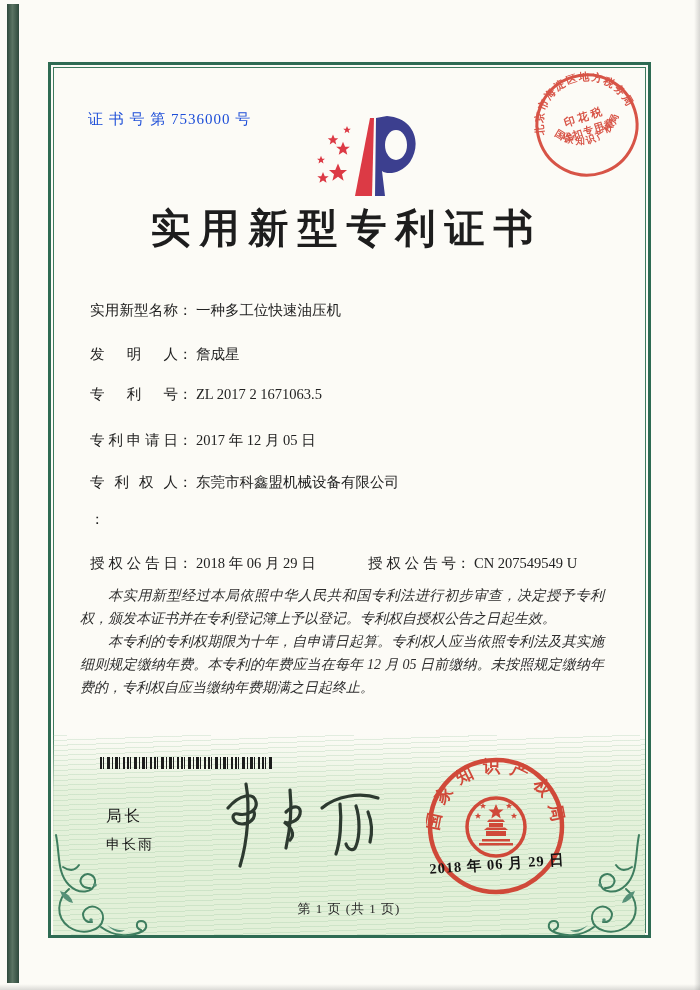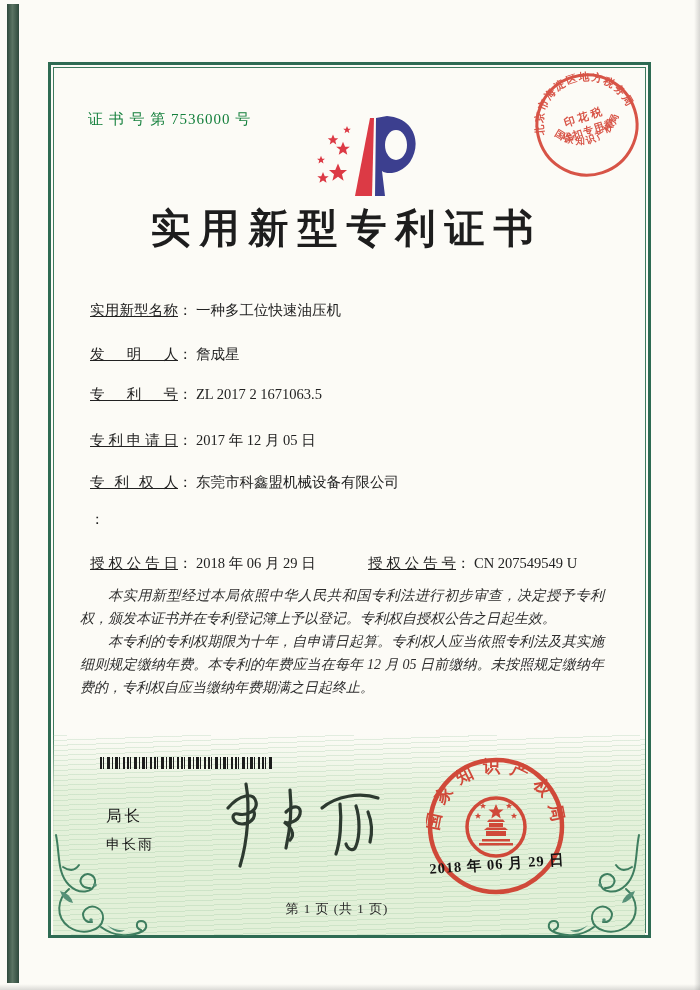--- a/index.html
+++ b/index.html
@@ -7,47 +7,47 @@
   .page{position:relative;width:700px;height:990px;background:#fcfbf6;overflow:hidden;}
   .edge-r{position:absolute;right:0;top:0;width:6px;height:100%;background:linear-gradient(to right,rgba(0,0,0,0),rgba(120,120,120,.28));}
   .edge-b{position:absolute;left:0;bottom:0;width:100%;height:6px;background:linear-gradient(to bottom,rgba(0,0,0,0),rgba(120,120,120,.25));}
   .spine{position:absolute;left:7px;top:4px;width:12px;height:979px;background:linear-gradient(90deg,#2e493c,#5b7463 45%,#2e493c);}
   .frame{position:absolute;left:48px;top:62px;width:597px;height:870px;border:3px solid #2e6b53;}
   .frame-inner{position:absolute;left:2px;top:2px;right:2px;bottom:2px;border:1px solid #3d7a5f;}
   .green-band{position:absolute;left:53px;top:735px;width:592px;height:200px;z-index:1;
     background:
       repeating-linear-gradient(178deg, rgba(130,185,140,.22) 0 1px, rgba(0,0,0,0) 1px 5px),
       linear-gradient(to bottom, rgba(226,240,216,0) 0, rgba(226,240,216,.85) 55px, #e2f0d8 120px);}
-  .cert-no{position:absolute;left:88px;top:110px;font-size:15px;letter-spacing:1px;color:#15803d;z-index:3;}
+  .cert-no{position:absolute;left:88px;top:110px;font-size:15px;letter-spacing:1px;color:#1d4ed8;z-index:3;}
   .logo{position:absolute;left:288px;top:112px;z-index:3;}
   .tax-stamp{position:absolute;left:534px;top:72px;width:106px;height:106px;transform:rotate(-18deg);opacity:.93;z-index:3;}
   .title{position:absolute;left:48px;top:201px;width:597px;text-align:center;font-size:40px;font-weight:700;letter-spacing:9px;color:#1d1d1d;z-index:3;}
   .frow{position:absolute;left:90px;display:flex;font-size:14.5px;color:#222;z-index:3;line-height:21px;}
-  .flabel{width:88px;text-align:justify;text-align-last:justify;flex:0 0 88px;text-decoration:underline;}
+  .flabel{width:88px;text-align:justify;text-align-last:justify;flex:0 0 88px;}
   .fcolon{width:14px;flex:0 0 14px;}
   .fvalue{margin-left:4px;font-family:Liberation Serif, serif;}
   .addr .fvalue{width:405px;}
   .grant2{position:absolute;left:368px;top:0;display:flex;}
   .paras{position:absolute;left:80px;top:584px;width:524px;z-index:2;font-size:14px;line-height:23px;color:#2d2d2d;font-style:italic;text-align:justify;}
   .paras p{margin:0;text-indent:2em;}
   .barcode{position:absolute;left:100px;top:757px;width:172px;height:12px;z-index:3;
     background:repeating-linear-gradient(90deg,
       #1c1c1c 0 2px, rgba(0,0,0,0) 2px 3px,
       #1c1c1c 3px 4px, rgba(0,0,0,0) 4px 7px,
       #1c1c1c 7px 10px, rgba(0,0,0,0) 10px 12px,
       #1c1c1c 12px 13px, rgba(0,0,0,0) 13px 15px,
       #1c1c1c 15px 18px, rgba(0,0,0,0) 18px 19px,
       #1c1c1c 19px 20px, rgba(0,0,0,0) 20px 23px,
       #1c1c1c 23px 25px, rgba(0,0,0,0) 25px 27px);}
   .sig-title{position:absolute;left:106px;top:806px;font-size:15.5px;color:#161616;font-family:"Liberation Sans","DejaVu Sans",sans-serif;letter-spacing:3px;z-index:3;}
   .sig-name{position:absolute;left:106px;top:836px;font-size:14px;color:#161616;font-family:"Liberation Sans","DejaVu Sans",sans-serif;letter-spacing:2px;z-index:3;}
   .signature{position:absolute;left:190px;top:778px;z-index:3;}
   .agency-seal{position:absolute;left:426px;top:756px;z-index:4;opacity:.92;}
   .seal-date{position:absolute;left:412px;top:855px;width:170px;text-align:center;transform:rotate(-4deg);font-size:14.5px;font-weight:600;letter-spacing:1px;color:#141414;z-index:6;}
-  .footer{position:absolute;left:36px;top:900px;width:602px;text-align:center;font-size:13px;letter-spacing:1px;color:#2a2a2a;z-index:3;}
+  .footer{position:absolute;left:48px;top:900px;width:602px;text-align:center;font-size:13px;letter-spacing:1px;color:#2a2a2a;z-index:3;}
   .flourish{position:absolute;z-index:2;}
   .flourish.fl-left{left:49px;top:833px;}
   .flourish.fl-right{left:546px;top:833px;transform:scaleX(-1);}
 </style>
 </head>
 <body>
 
 <div class="page">
 
   <div class="spine"></div>

